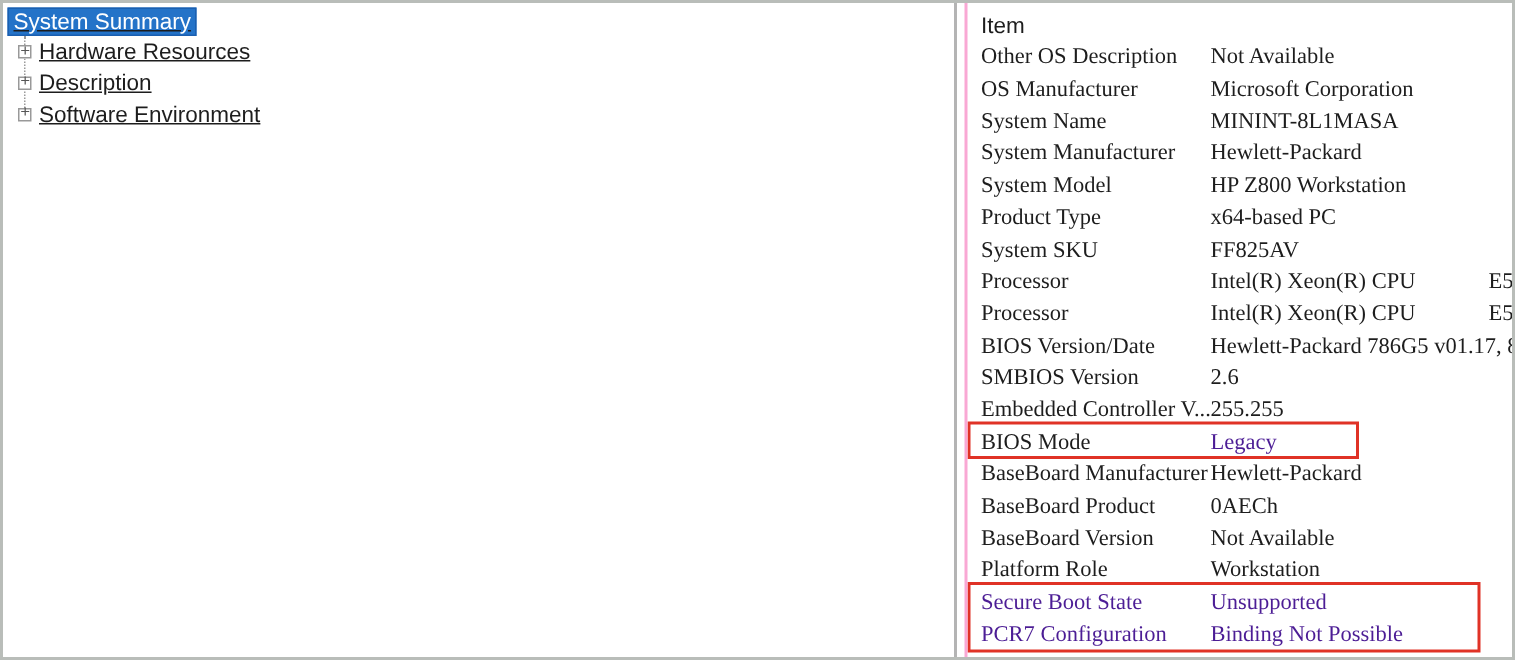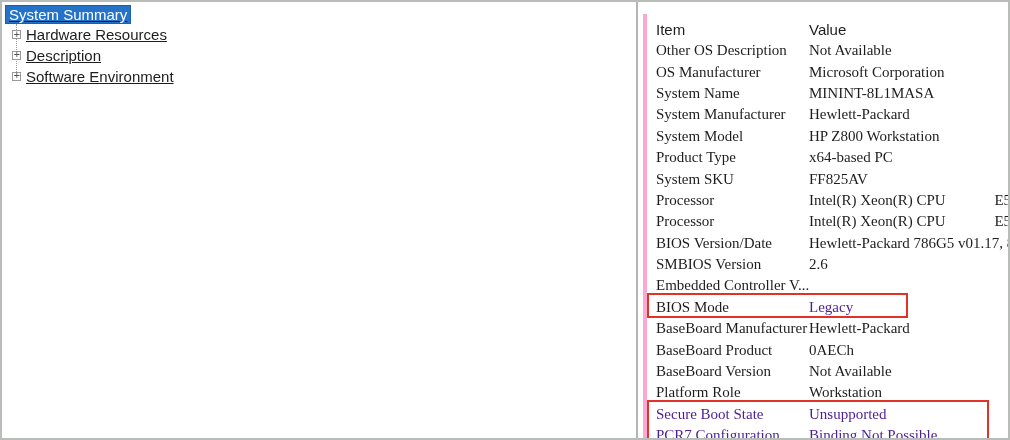--- a/index.html
+++ b/index.html
@@ -72,25 +72,24 @@
     background: #2473c8;
     border: 1px solid #1a5fb0;
     color: #fff;
     padding: 0 3px;
     margin-left: 1px;
   }
   
   .list-panel {
     position: relative;
     flex: 1 1 auto;
-    border-left: 4px solid #f9a8d4;
+    border-left: 2px solid #f9a8d4;
     background: #fff;
     overflow: hidden;
     padding-top: 4px;
-    margin-top: 12px;
   }
   .header-row, .row {
     display: grid;
     grid-template-columns: 153px 1fr;
     padding-left: 9px;
     align-items: center;
     white-space: pre;
     overflow: hidden;
   }
   .header-row { height: 22px; }
@@ -134,21 +133,20 @@
       </div>
     </div>
   </div>
 
   <div class="splitter-gap"></div>
 
   <div class="list-panel">
 
     <div class="header-row">
       <span class="cell">Item</span>
-      <span class="cell">Value</span>
     </div>
 
     <div class="row">
       <span class="cell">Other OS Description</span>
       <span class="cell">Not Available</span>
     </div>
     <div class="row">
       <span class="cell">OS Manufacturer</span>
       <span class="cell">Microsoft Corporation</span>
     </div>
@@ -183,20 +181,21 @@
     <div class="row">
       <span class="cell">BIOS Version/Date</span>
       <span class="cell">Hewlett-Packard 786G5 v01.17, 8/</span>
     </div>
     <div class="row">
       <span class="cell">SMBIOS Version</span>
       <span class="cell">2.6</span>
     </div>
     <div class="row">
       <span class="cell">Embedded Controller V...</span>
+      <span class="cell">255.255</span>
     </div>
     <div class="row">
       <span class="cell">BIOS Mode</span>
       <span class="cell olive">Legacy</span>
     </div>
     <div class="row">
       <span class="cell">BaseBoard Manufacturer</span>
       <span class="cell">Hewlett-Packard</span>
     </div>
     <div class="row">

